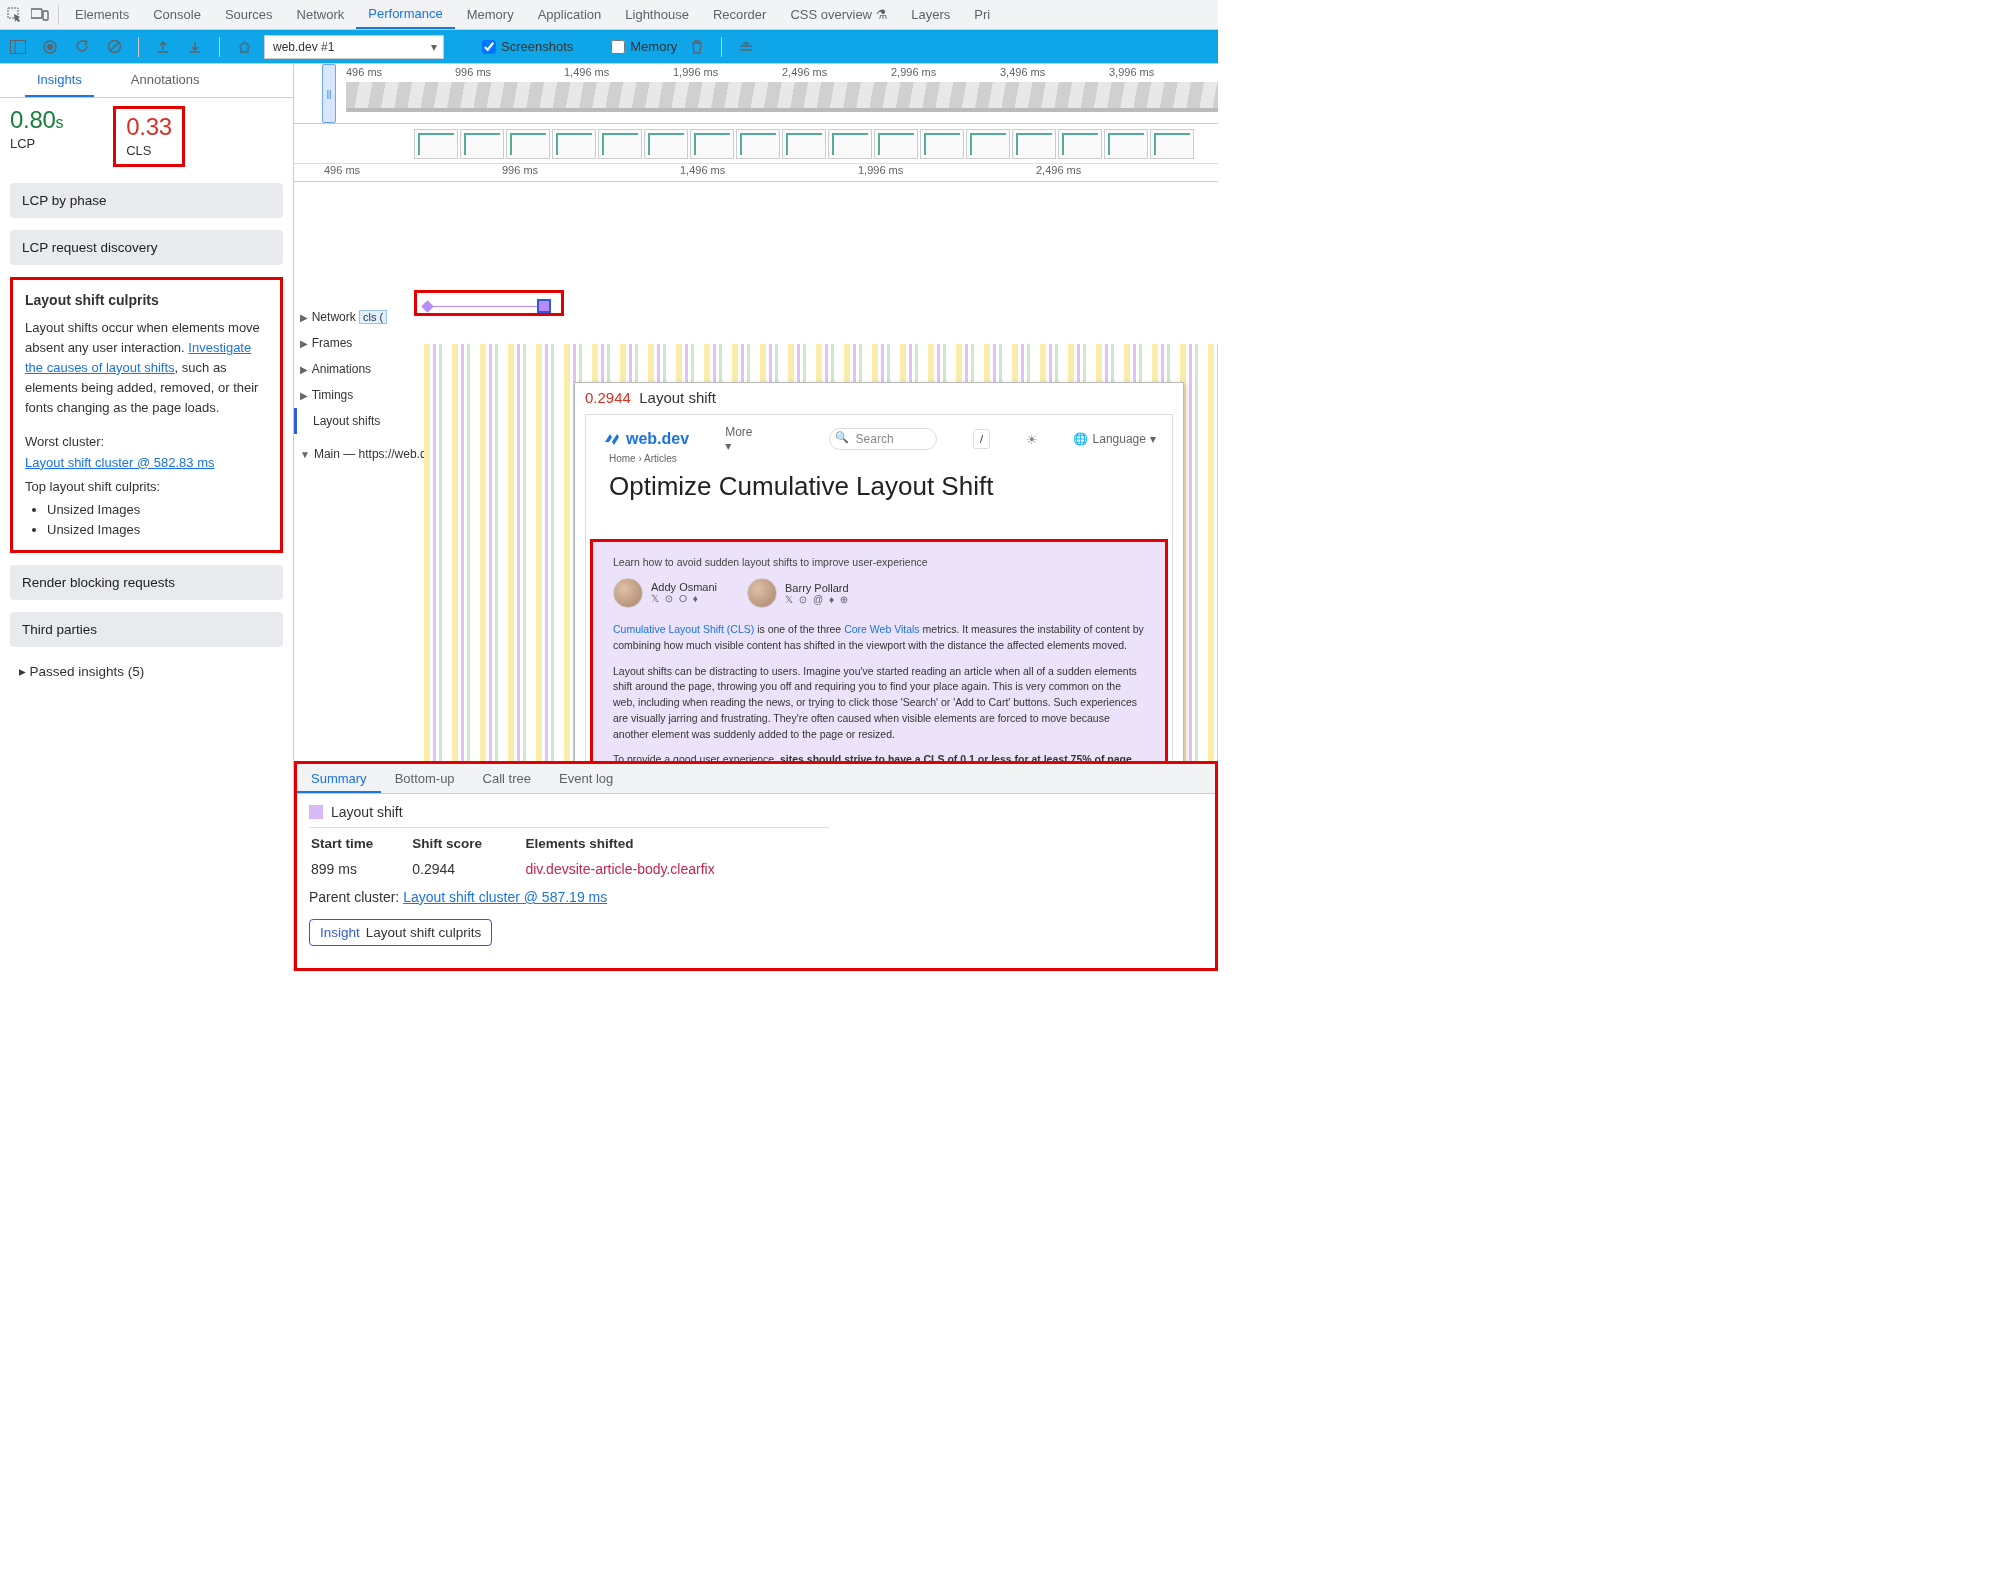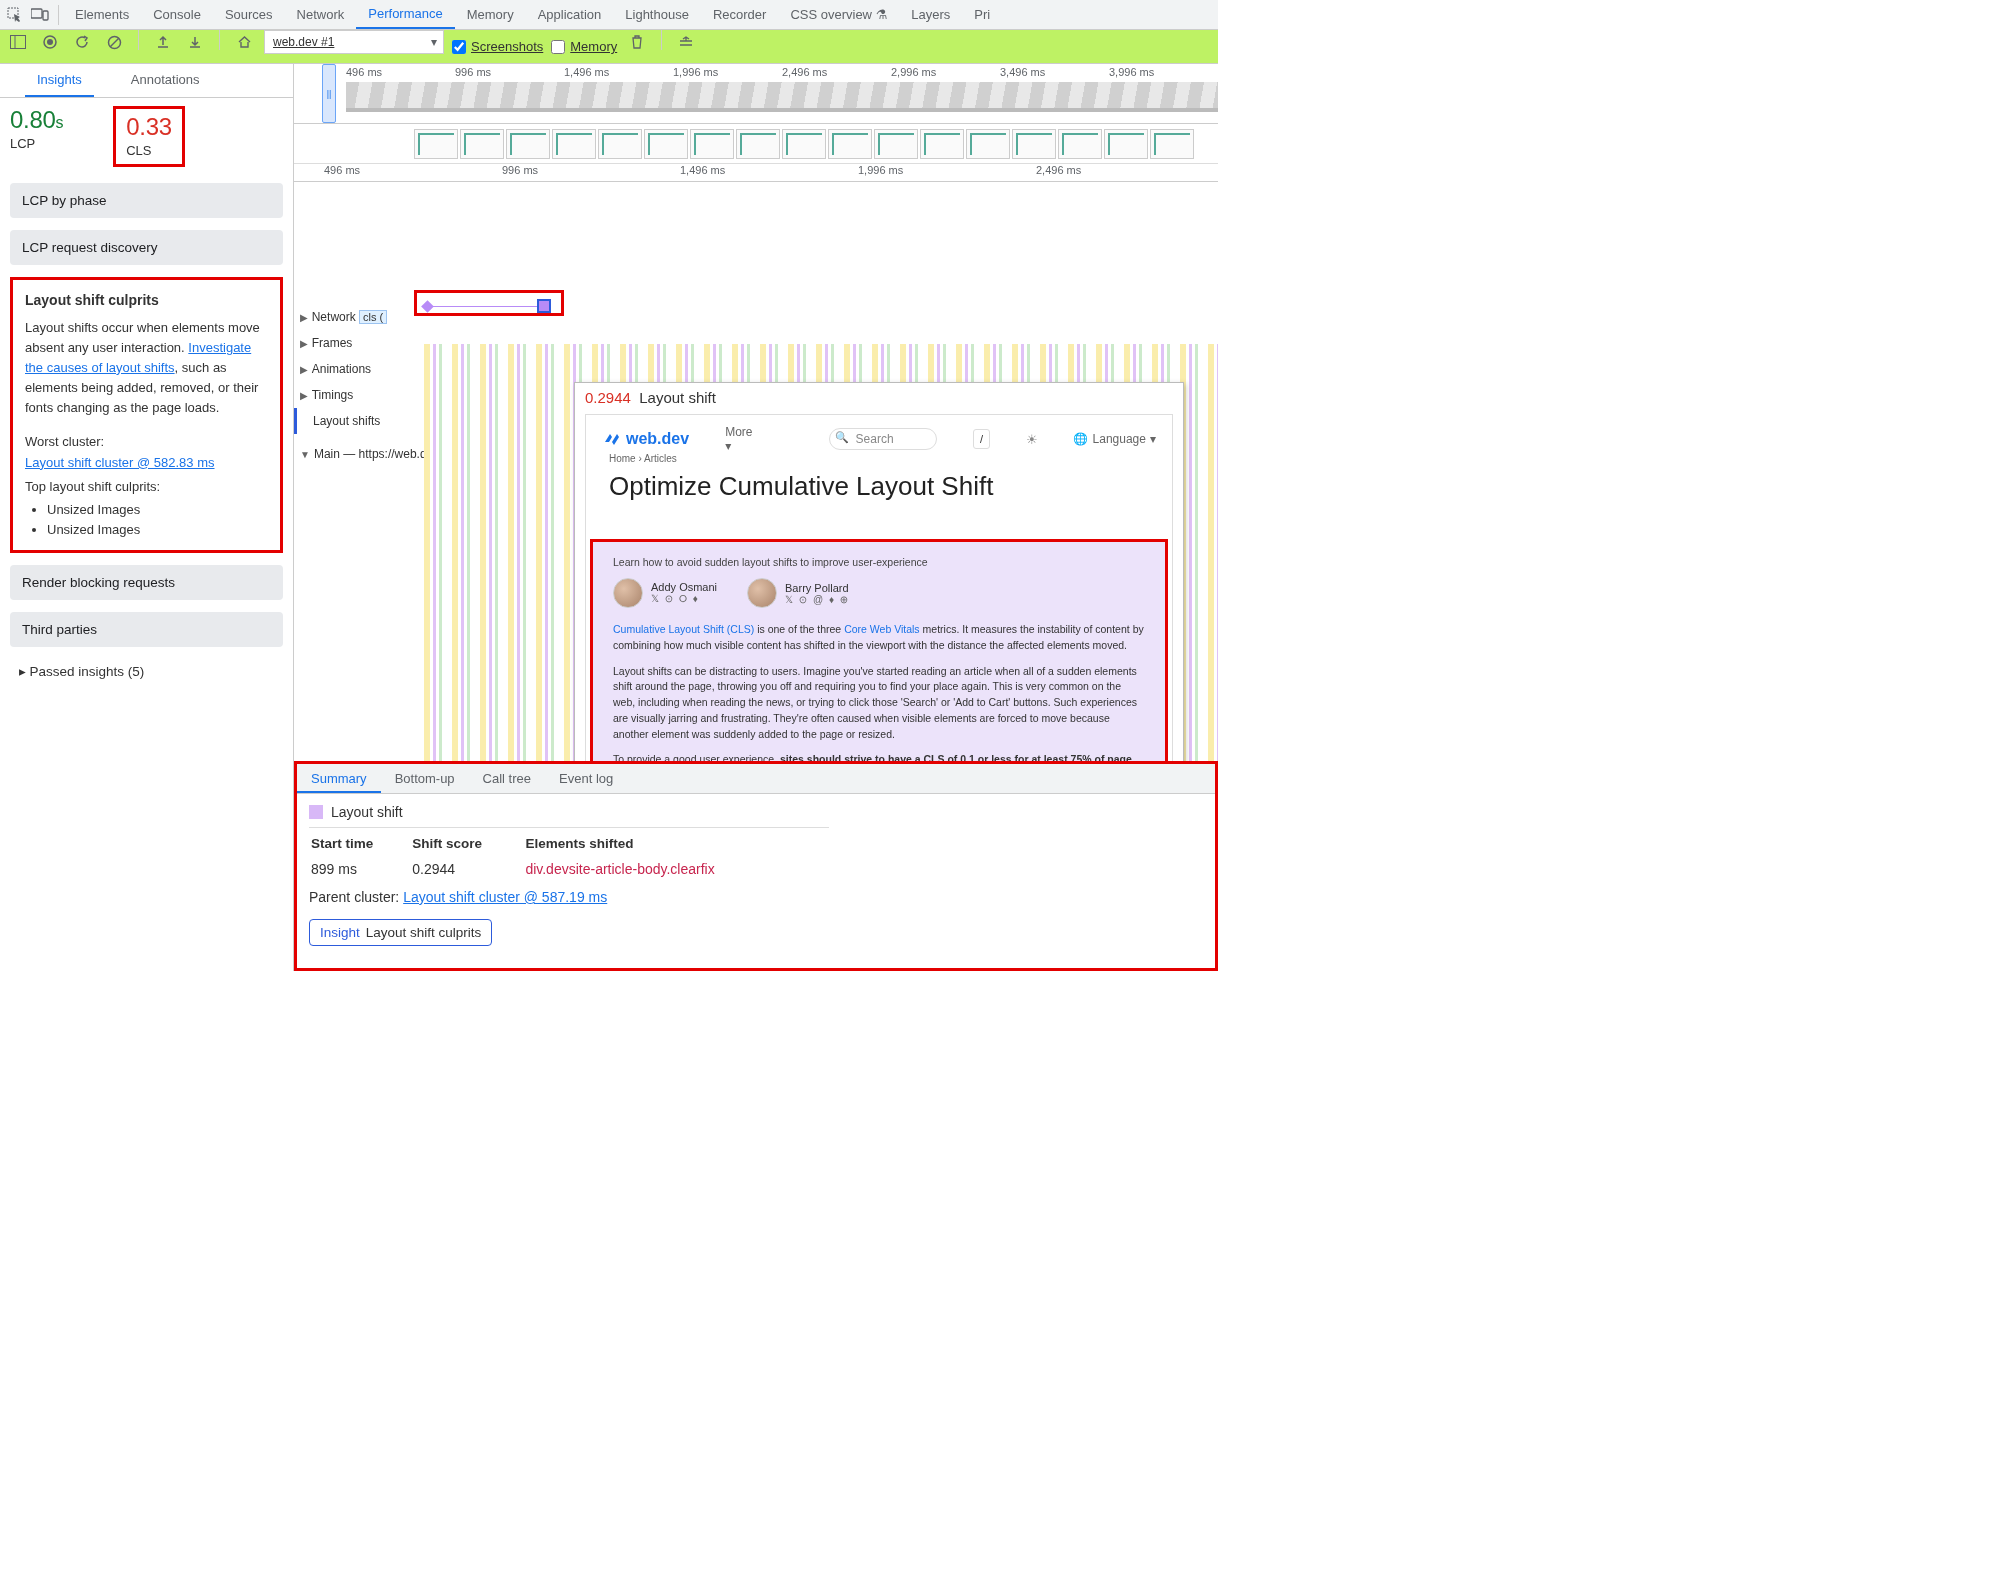--- a/index.html
+++ b/index.html
@@ -20,32 +20,32 @@
   background: #f1f3f4;
   padding-left: 4px;
   overflow: hidden;
   white-space: nowrap;
 }
 .tabs-row .tool-icon { width: 22px; height:22px; display:flex;align-items:center;justify-content:center;color:#5f6368;margin-right:3px;}
 .tabs-row .tab { padding: 6px 12px; color:#5f6368; cursor:pointer; font-size:13px;}
 .tabs-row .tab.active { color:#1a73e8; border-bottom:2px solid #1a73e8; font-weight:500;}
 .toolbar-row {
   display:flex;
+  align-items:center;
   height:34px;
   border-bottom:1px solid #ccc;
-  background:#bef264;
+  background:#0ea5e9;
   padding:0 6px;
   gap:8px;
-  text-decoration:underline;
 }
 .toolbar-row .tbtn { width:24px; height:24px; display:flex;align-items:center;justify-content:center;color:#5f6368;}
 .sep { width:1px; height:20px; background:#ccc; margin:0 4px;}
 .select-session { height:24px; border:1px solid #ccc; background:#fff; padding:0 22px 0 8px; font-size:12px; display:flex; align-items:center; position:relative; min-width:180px;}
 .select-session::after { content:"▾"; position:absolute; right:6px; color:#5f6368;}
-.chk { display:flex; align-items:center; gap:5px; font-size:13px; color:#333;}
+.chk { display:flex; align-items:center; gap:5px; font-size:13px; color:#333;margin-left:30px;}
 .chk input { width:14px; height:14px;}
 .main-area { display:flex; height:calc(100% - 64px); }
 .sidebar { width:294px; border-right:1px solid #ccc; display:flex; flex-direction:column; overflow:hidden;}
 .sidebar-tabs { display:flex; border-bottom:1px solid #ccc; background:#fff; }
 .sidebar-tabs .stab { padding:8px 12px; color:#5f6368; font-size:13px; cursor:pointer;margin-left:25px;}
 .sidebar-tabs .stab.active { color:#1a73e8; border-bottom:2px solid #1a73e8; font-weight:500;}
 .metrics-row { display:flex; padding:8px 10px 10px; gap:50px; align-items:flex-start;}
 .metric { display:flex; flex-direction:column;}
 .metric .val { font-size:24px; font-weight:400; letter-spacing:-0.3px;}
 .metric .val.green { color:#188038;}

